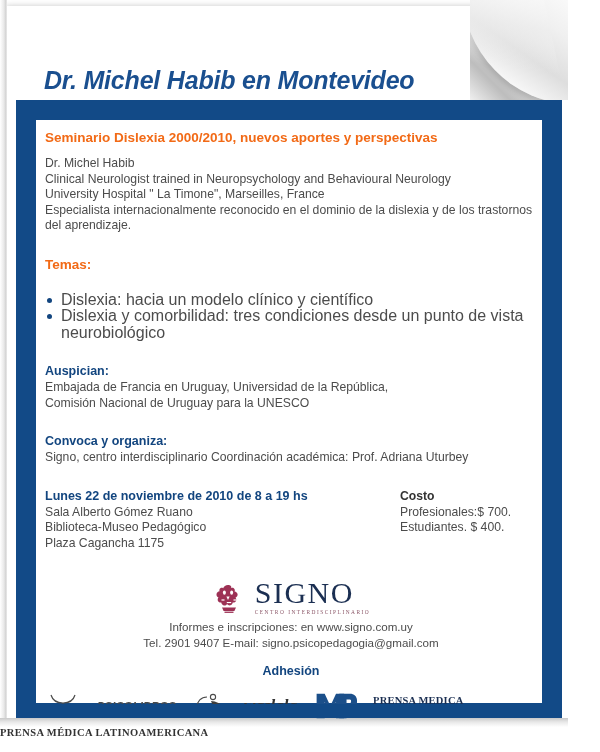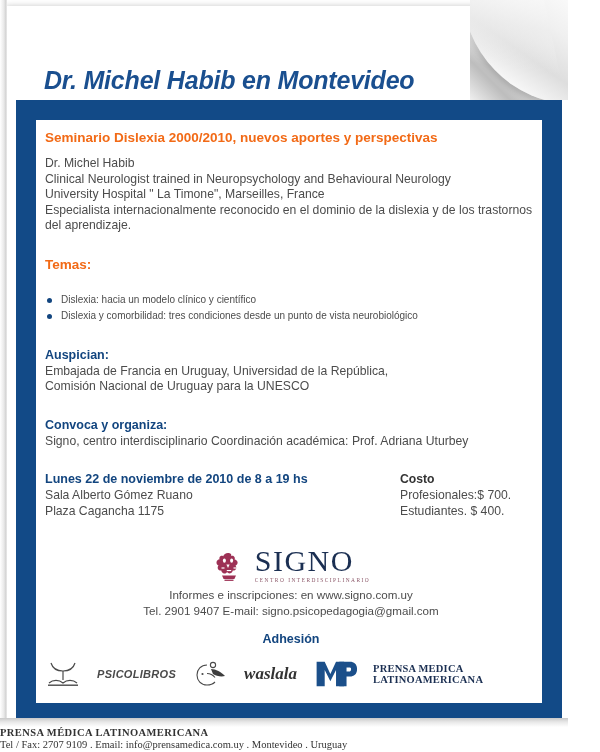--- a/index.html
+++ b/index.html
@@ -108,21 +108,21 @@
     margin: 0;
   }
   .spacer-lg { height: 23px; }
   .spacer-sm { height: 9px; }
 
   ul.topics { list-style: none; margin: 0; padding: 0; }
   ul.topics li {
     position: relative;
     padding-left: 16px;
     color: #4c4c4c;
-    font-size: 10px;
+    font-size: 16px;
     line-height: 16.5px;
   }
   ul.topics li::before {
     content: "";
     position: absolute;
     left: 2px; top: 6px;
     width: 5px; height: 5px;
     border-radius: 50%;
     background: #12457f;
   }
@@ -273,20 +273,21 @@
 
     <p class="h-blue">Convoca y organiza:</p>
     <p class="body-text">Signo, centro interdisciplinario  Coordinación académica: Prof. Adriana Uturbey</p>
 
     <div class="spacer-lg"></div>
 
     <div class="date-row">
       <div class="date-col">
         <p class="h-blue">Lunes 22 de noviembre de 2010 de 8 a 19 hs</p>
         <p class="body-text">Sala Alberto Gómez Ruano</p>
+        <p class="body-text">Biblioteca-Museo Pedagógico</p>
         <p class="body-text">Plaza Cagancha 1175</p>
       </div>
       <div class="cost-col">
         <p class="cost-title">Costo</p>
         <p class="body-text">Profesionales:$ 700.</p>
         <p class="body-text">Estudiantes. $ 400.</p>
       </div>
     </div>
 
     <div class="signo-wrap">
@@ -359,16 +360,15 @@
         <span class="mp-word">PRENSA MEDICA LATINOAMERICANA</span>
       </div>
 
     </div>
 
   </div>
 
   <div class="footer-bar"></div>
   <div class="footer">
     <div class="footer-line1">PRENSA MÉDICA LATINOAMERICANA</div>
-    <div class="footer-line2">Tel / Fax:  2707 9109 . Email: info@prensamedica.com.uy . Montevideo . Uruguay</div>
   </div>
 
 </div>
 
 </body></html>

